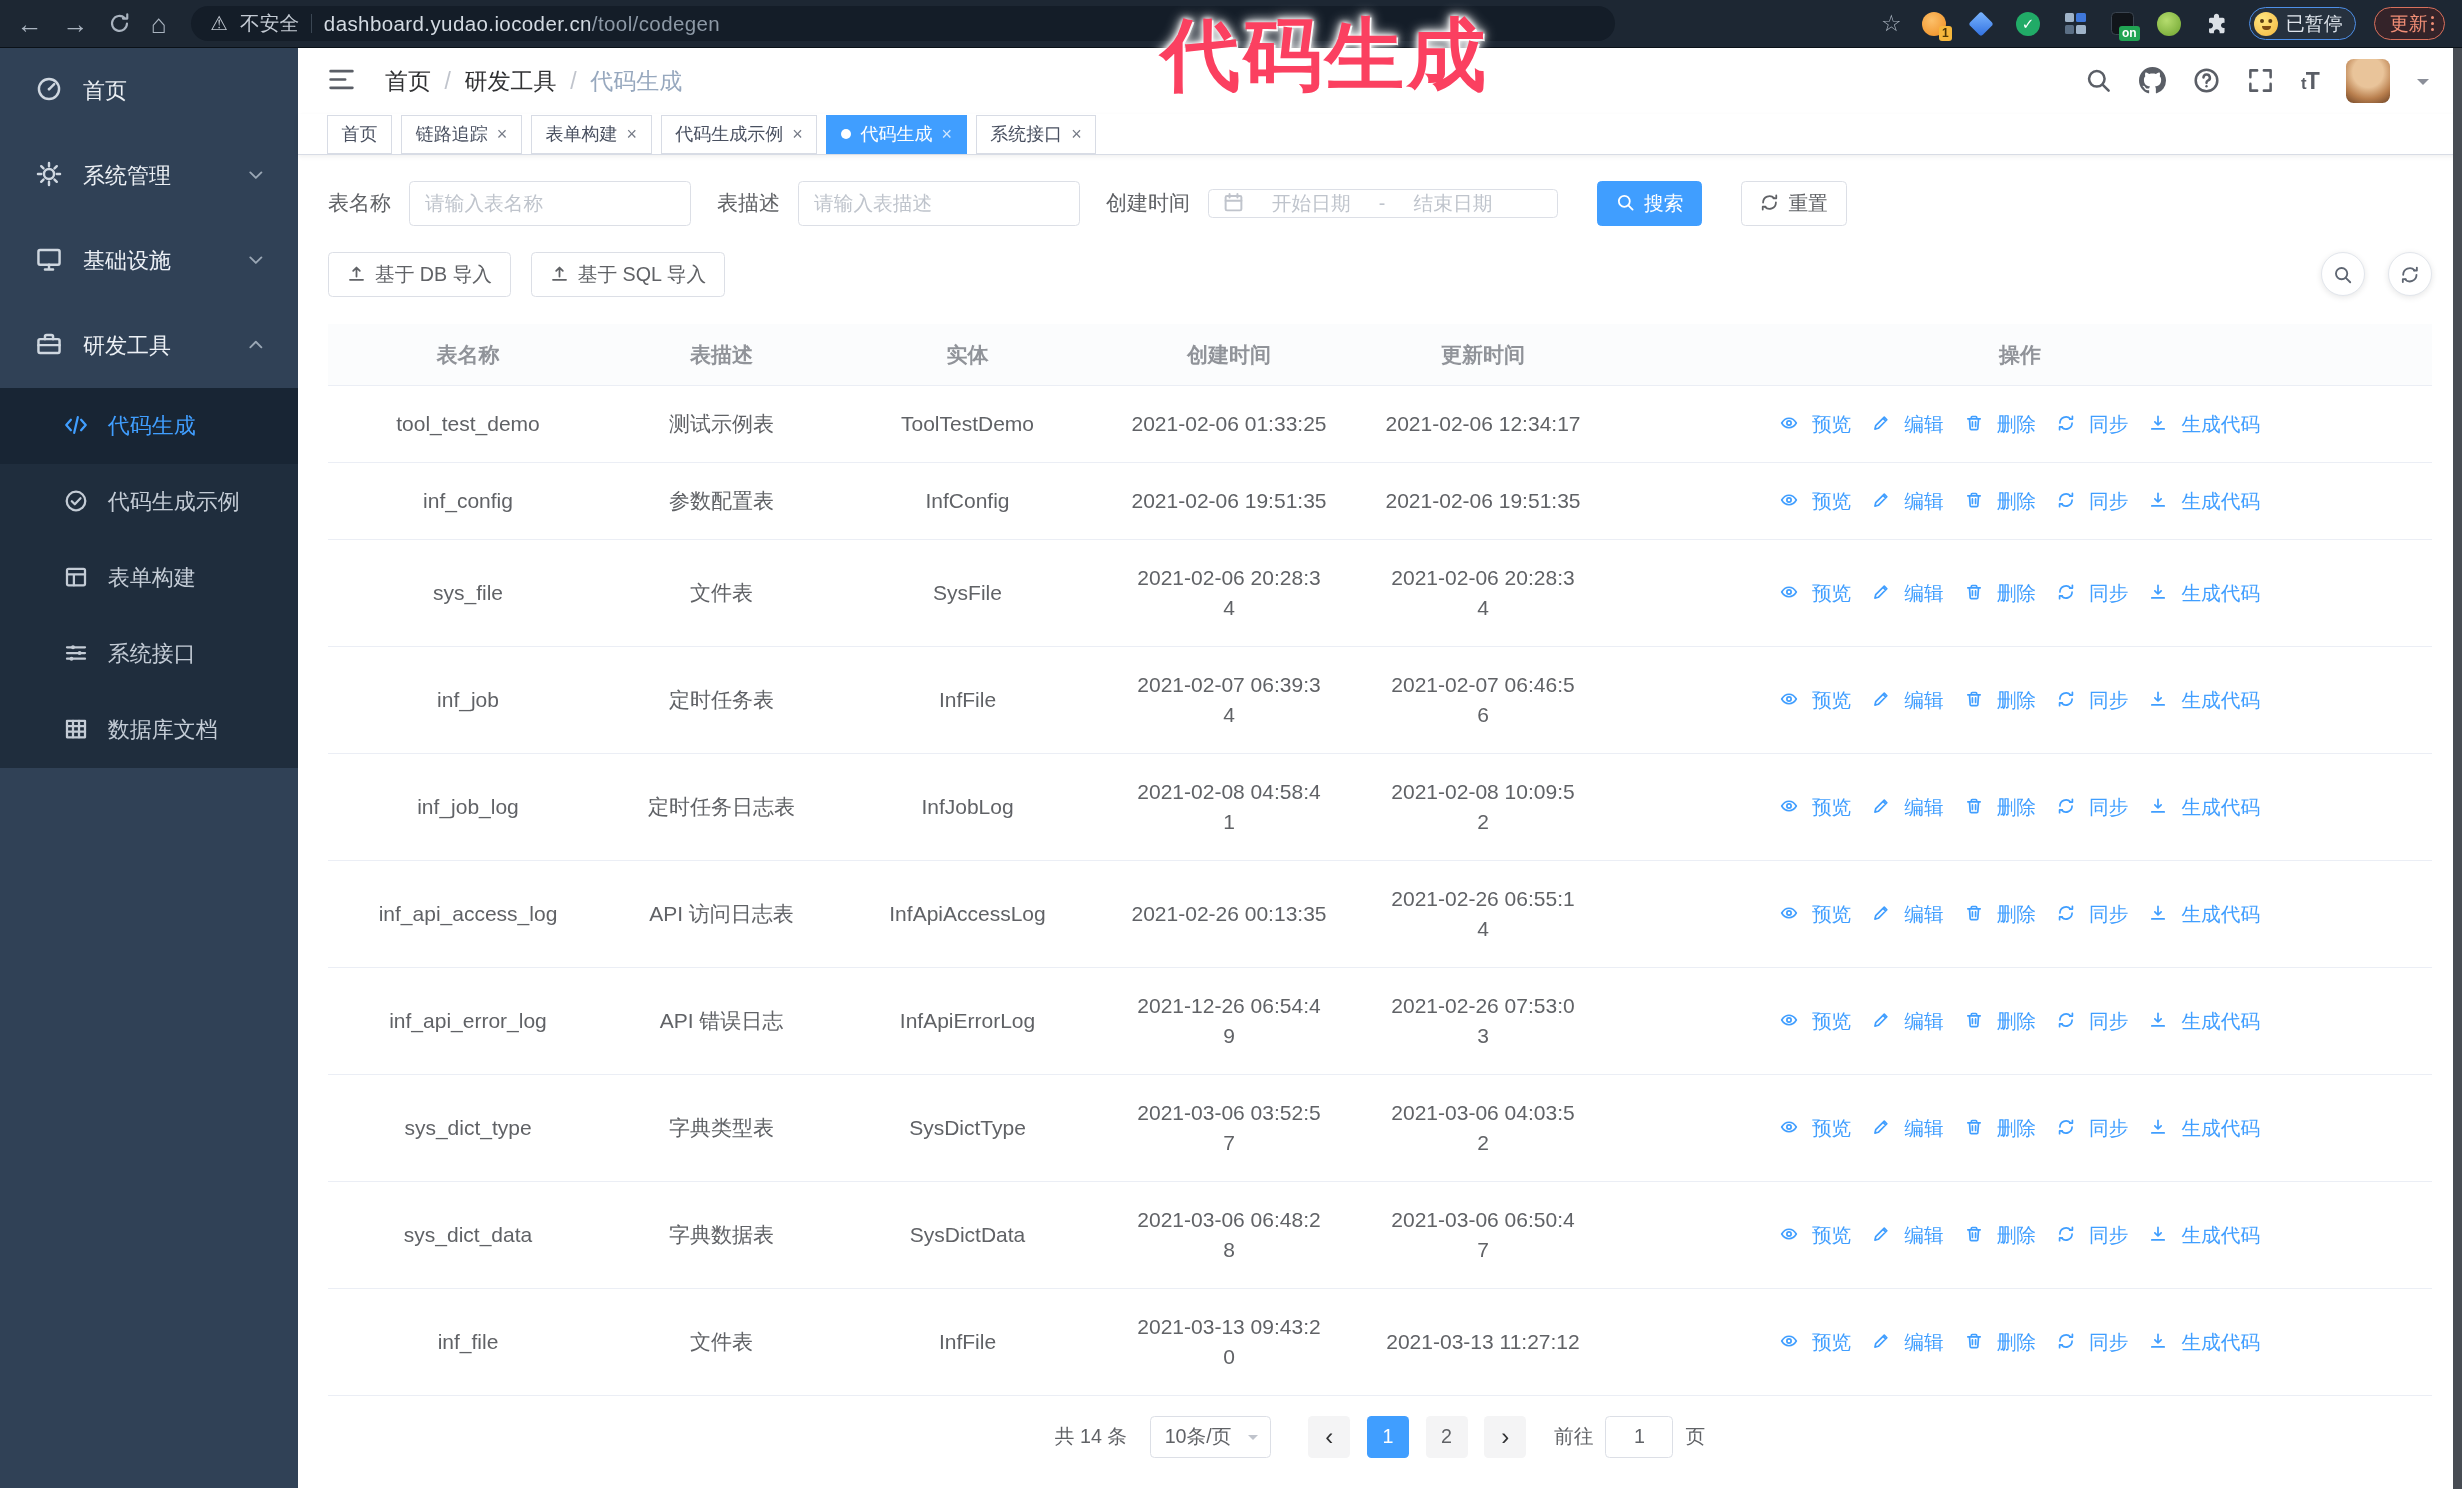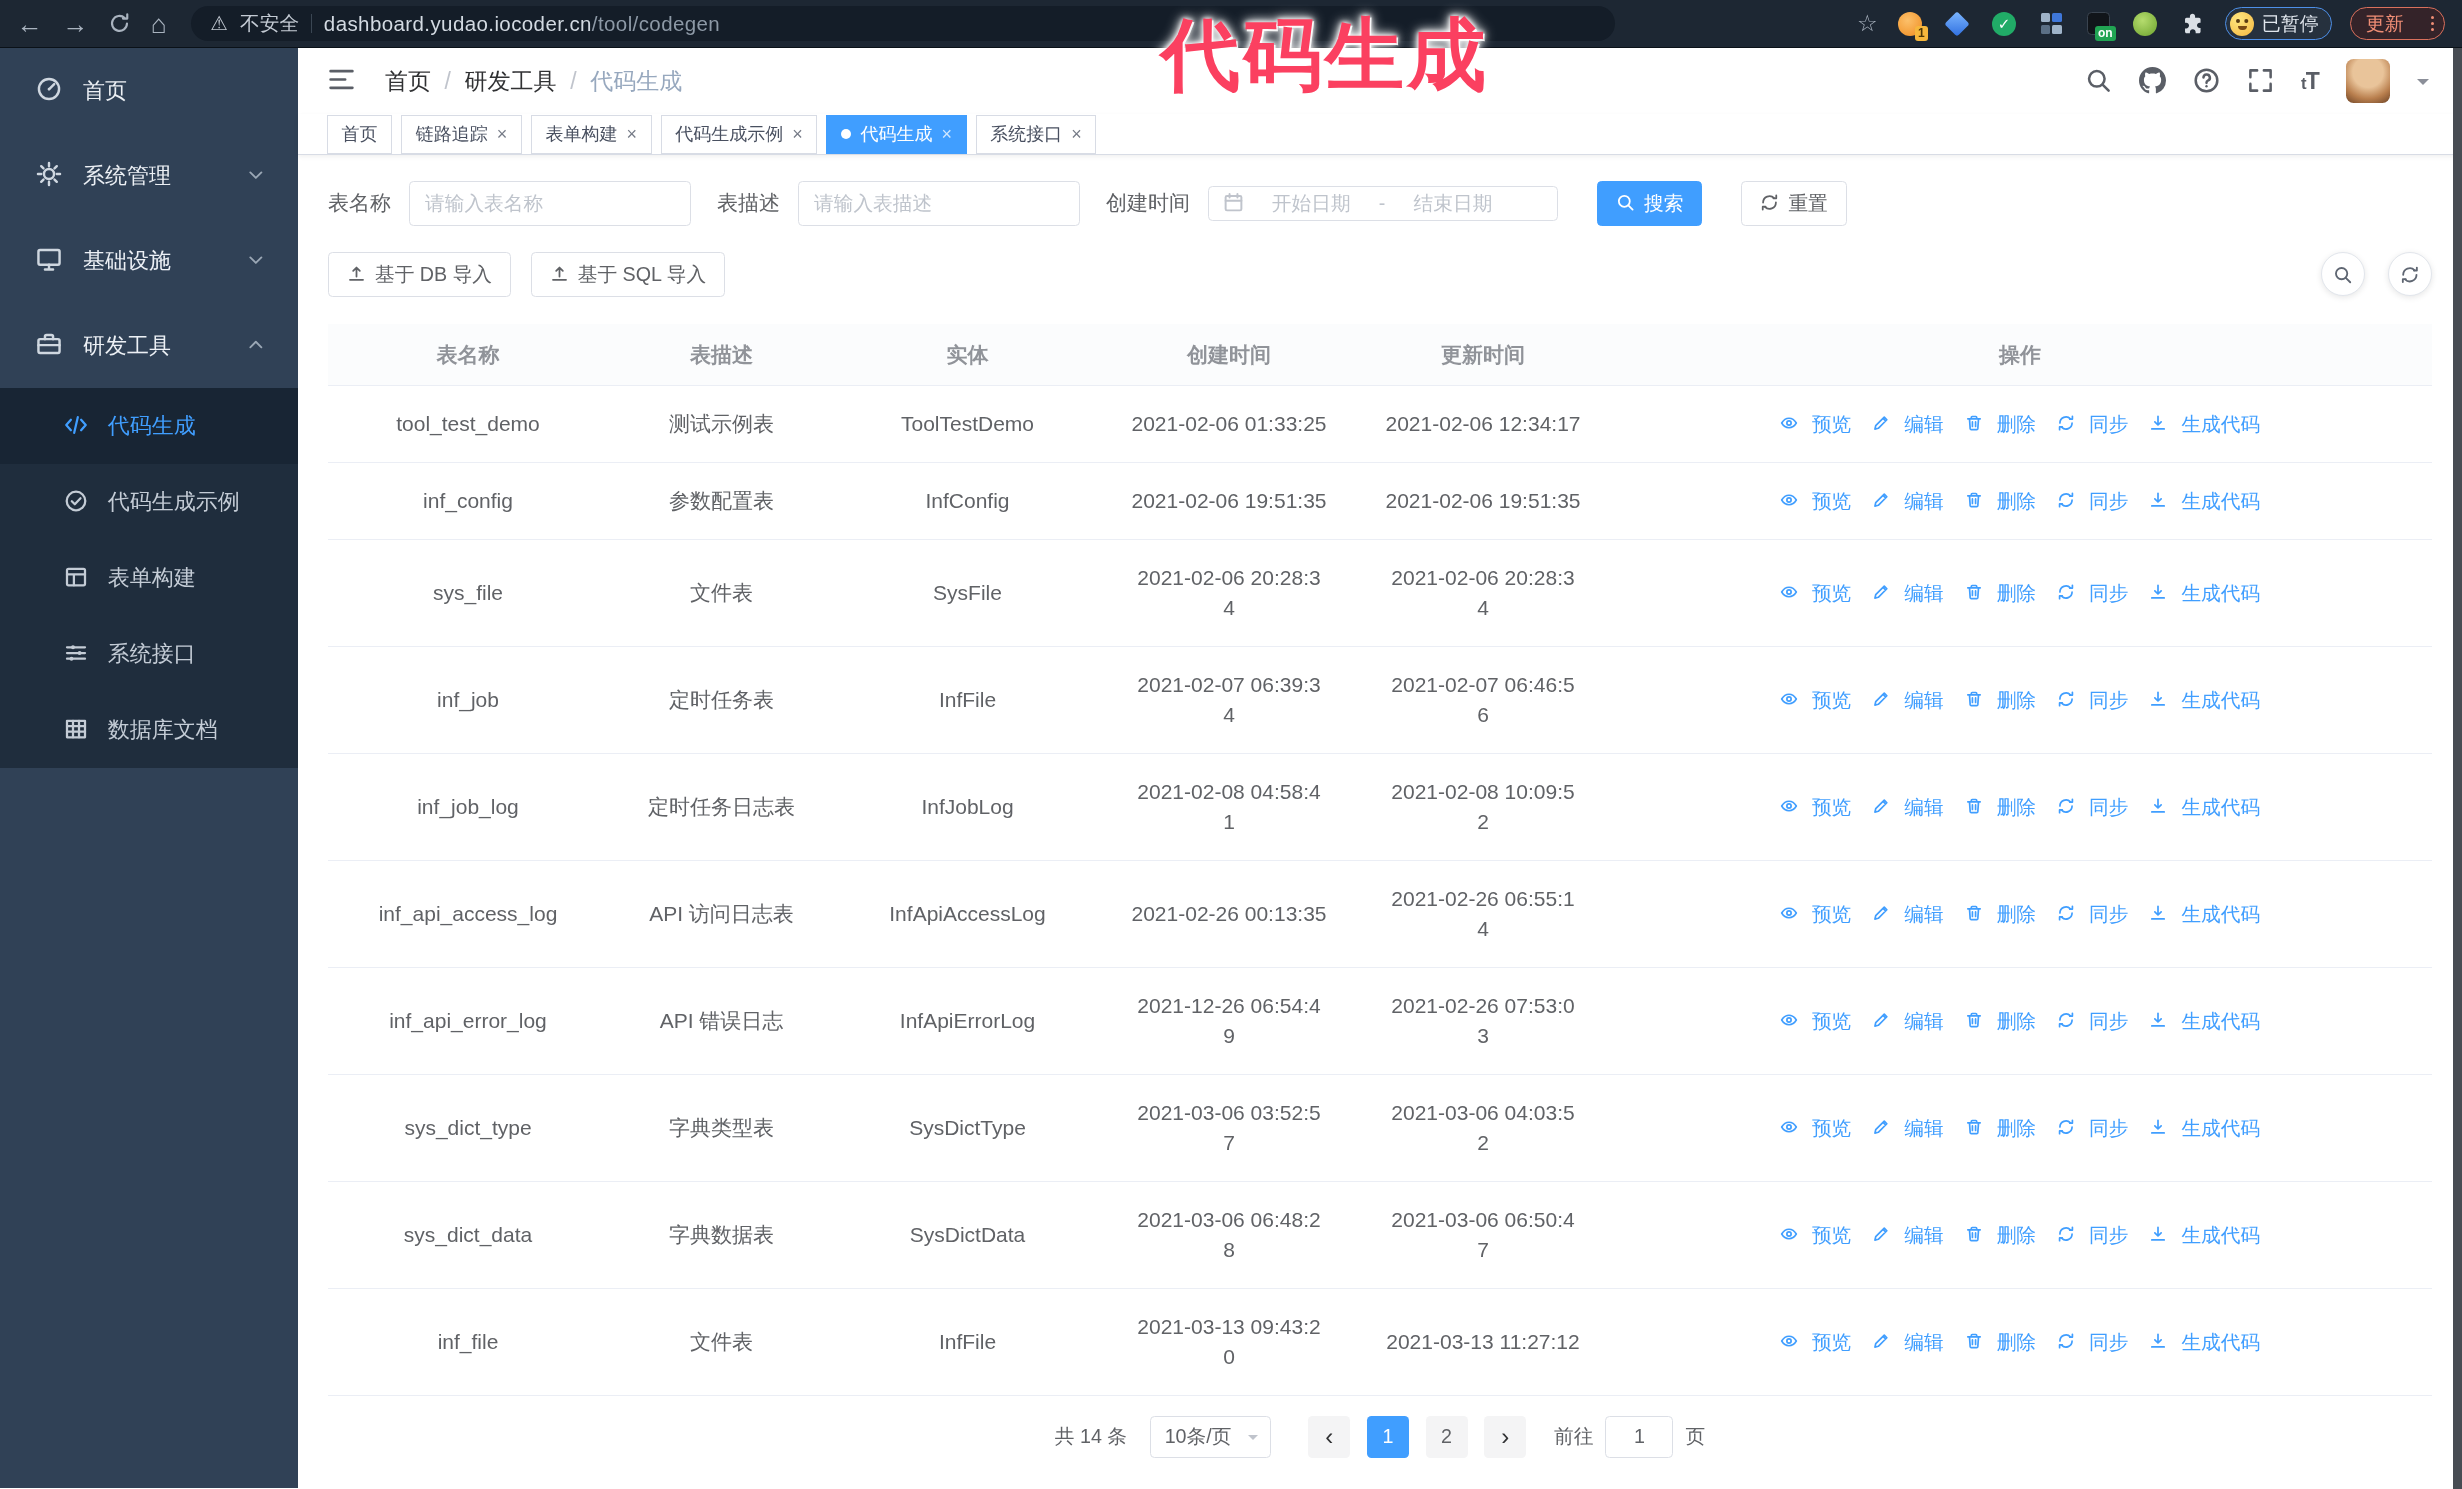--- a/index.html
+++ b/index.html
@@ -26,21 +26,21 @@
   .gem { width:18px; height:18px; transform:rotate(45deg); border-radius:3px; background:linear-gradient(135deg,#7db7ff,#2f6fe0); }
   .grid4 { width:21px; height:21px; display:grid; grid-template-columns:1fr 1fr; gap:2.3px; }
   .grid4 span { background:#9fb3c8; border-radius:1.5px; }
   .darksq { width:23px; height:23px; background:#11151a; border-radius:4.5px; border:0.8px solid #3a4450; }
   .check-circle { width:24px; height:24px; border-radius:50%; background:#21ab67; color:#fff; display:flex; align-items:center; justify-content:center; font-size:15px; font-weight:bold; }
   .profile-chip { height:33px; border:1.5px solid #4d8fe8; border-radius:16.7px; background:#26313e; display:flex; align-items:center; gap:7.6px; padding:0 12px 0 4.5px; cursor:pointer; }
   .emoji-avatar { width:24px; height:24px; border-radius:50%; background:radial-gradient(circle at 35% 30%,#ffe680,#f4b73f); position:relative; }
   .emoji-avatar::before { content:""; position:absolute; left:6px; top:7.6px; width:3.8px; height:3.8px; border-radius:50%; background:#5a3b12; box-shadow:8.3px 0 0 #5a3b12; }
   .emoji-avatar::after { content:""; position:absolute; left:7.6px; top:14.4px; width:9px; height:4.5px; border-radius:0 0 7.6px 7.6px; background:#7a4a14; }
   .profile-chip .lbl { color:#dfe5ec; font-size:19px; }
-  .update-chip { height:33px; border:1.5px solid #d9705c; border-radius:16.7px; background:#342329; display:flex; align-items:center; gap:27px; padding:0 10.6px 0 15px; cursor:pointer; }
+  .update-chip { height:33px; border:1.5px solid #d9705c; border-radius:16.7px; background:#342329; display:flex; align-items:center; gap:3px; padding:0 10.6px 0 15px; cursor:pointer; }
   .update-chip .lbl { color:#ef8d75; font-size:19px; }
   .vdots { display:flex; flex-direction:column; gap:3px; }
   .vdots i { width:3px; height:3px; border-radius:50%; background:#ef8d75; }
 
   
   .app { display:flex; height:1440px; }
 
   
   .sidebar { width:298px; background:#304156; flex:none; display:flex; flex-direction:column; }
   .logo-row { height:92px; display:flex; align-items:center; padding-left:30px; gap:18px; background:#2d3d51; cursor:pointer; }
@@ -74,21 +74,21 @@
   .tag .x { font-size:18px; color:inherit; opacity:.75; }
   .tag.active { background:#409eff; border-color:#409eff; color:#fff; }
   .tag.active .dot { display:block; }
 
   
   .content { padding:26px 30px 0 30px; flex:1; position:relative; }
   .filters { display:flex; align-items:center; font-size:21px; color:#606266; }
   .f-label { margin-right:18px; white-space:nowrap; }
   .f-input { width:282px; height:45px; border:0.8px solid #dcdfe6; border-radius:4.5px; padding:0 15px; font-size:19.7px; color:#606266; font-family:inherit; outline:none; margin-right:26px; }
   .f-input::placeholder, .dr-input::placeholder, .goto-input::placeholder { color:#bfc4cc; }
-  .daterange { width:350px; height:35px; border:0.8px solid #dcdfe6; border-radius:4.5px; display:flex; align-items:center; padding:0 13.6px; gap:7.6px; color:#bfc4cc; }
+  .daterange { width:350px; height:29px; border:0.8px solid #dcdfe6; border-radius:4.5px; display:flex; align-items:center; padding:0 13.6px; gap:7.6px; color:#bfc4cc; }
   .daterange .cal { font-size:21px; color:#c0c4cc; }
   .dr-input { border:none; outline:none; width:120px; text-align:center; font-size:19.7px; font-family:inherit; color:#606266; }
   .dr-sep { color:#bfc4cc; font-size:19.7px; }
   .btn { height:45px; border-radius:4.5px; font-size:19.7px; display:inline-flex; align-items:center; gap:9px; padding:0 18px; cursor:pointer; border:0.8px solid #dcdfe6; background:#fff; color:#606266; font-family:inherit; }
   .btn .bic { font-size:19px; }
   .btn.primary { background:#409eff; border-color:#409eff; color:#fff; }
   .btn.search { margin-left:39px; }
   .btn.reset { margin-left:39px; }
 
   .toolbar { margin-top:26px; display:flex; align-items:center; }

